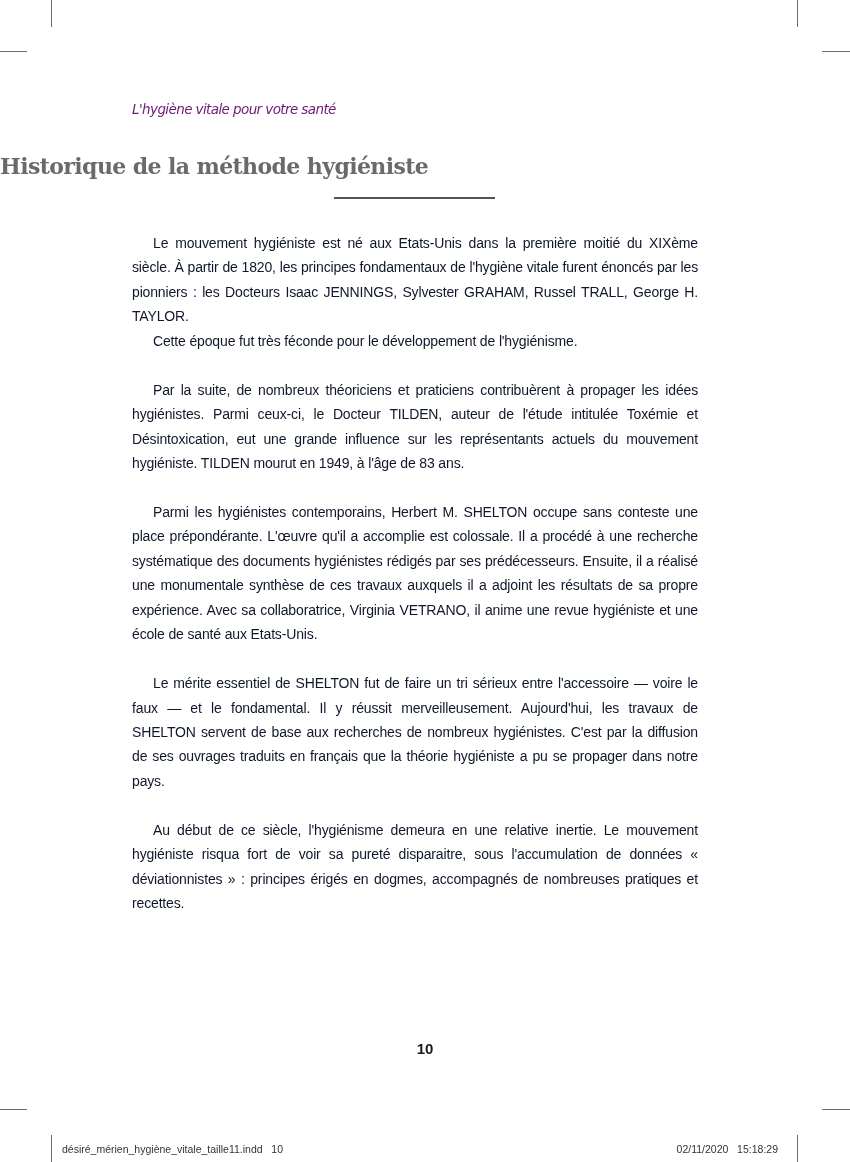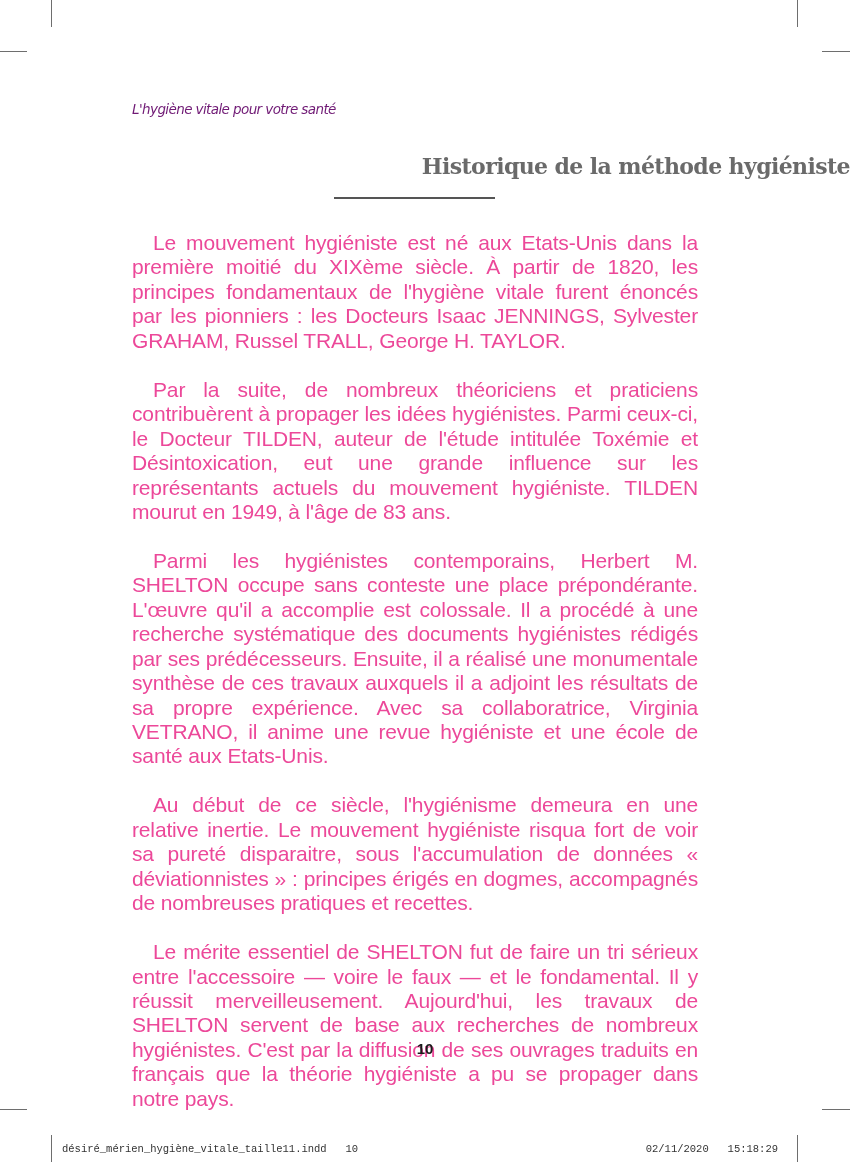--- a/index.html
+++ b/index.html
@@ -29,45 +29,45 @@
       font-style: italic;
       font-size: 13.5px;
       letter-spacing: -0.6px;
       color: #701a75;
     }
     .title {
       position: absolute;
       left: 0;
       width: 850px;
       top: 153px;
-      text-align: right;
+      text-align: left;
       font-family: "DejaVu Serif", serif;
       font-weight: bold;
       font-size: 22px;
       letter-spacing: -0.6px;
       color: #6a6a6a;
     }
     .title-rule {
       position: absolute;
       left: 334px;
       width: 161px;
       top: 197px;
       height: 2px;
       background: #555555;
     }
     .body-text {
       position: absolute;
       left: 132px;
       top: 231px;
       width: 566px;
       font-family: "Liberation Sans", sans-serif;
-      font-size: 21px;
+      font-size: 14px;
       line-height: 24.45px;
       text-align: justify;
-      color: #ec4899;
+      color: #0f172a;
       letter-spacing: -0.15px;
     }
     .body-text p {
       margin: 0 0 24.45px 0;
       text-indent: 21px;
       hyphens: manual;
     }
     .body-text p.cont {
       margin-top: -24.45px;
     }
@@ -78,21 +78,21 @@
       top: 1040px;
       text-align: center;
       font-family: "Liberation Sans", sans-serif;
       font-weight: bold;
       font-size: 15px;
       color: #1a1a1a;
     }
     .slug {
       position: absolute;
       top: 1143px;
-      font-family: Liberation Mono, monospace;
+      font-family: Liberation Sans, sans-serif;
       font-size: 10.5px;
       color: #333333;
       white-space: pre;
     }
     .slug.left { left: 62px; }
     .slug.right { right: 72px; }
   </style>
 </head>
 <body>
 
@@ -105,22 +105,23 @@
 <div class="crop h" style="left:822px; top:1109px; width:28px;"></div>
 <div class="crop v" style="left:797px; top:1135px; height:27px;"></div>
 
 <div class="running-head">L'hygiène vitale pour votre santé</div>
 
 <h1 class="title" style="margin:0;">Historique de la méthode hygiéniste</h1>
 <div class="title-rule"></div>
 
 <div class="body-text">
   <p>Le mouvement hygiéniste est né aux Etats-Unis dans la première moitié du XIXème siècle. À partir de 1820, les principes fondamentaux de l'hygiène vitale furent énoncés par les pionniers : les Docteurs Isaac JENNINGS, Sylvester GRAHAM, Russel TRALL, George H. TAYLOR.</p>
+  <p class="cont">Cette époque fut très féconde pour le développement de l'hygiénisme.</p>
   <p>Par la suite, de nombreux théoriciens et praticiens contribuèrent à propager les idées hygiénistes. Parmi ceux-ci, le Docteur TILDEN, auteur de l'étude intitulée Toxémie et Désintoxication, eut une grande influence sur les représentants actuels du mouvement hygiéniste. TILDEN mourut en 1949, à l'âge de 83 ans.</p>
   <p>Parmi les hygiénistes contemporains, Herbert M. SHELTON occupe sans conteste une place prépondérante. L'œuvre qu'il a accomplie est colossale. Il a procédé à une recherche systématique des documents hygiénistes rédigés par ses prédécesseurs. Ensuite, il a réalisé une monumentale synthèse de ces travaux auxquels il a adjoint les résul­tats de sa propre expérience. Avec sa collaboratrice, Virginia VETRANO, il anime une revue hygiéniste et une école de santé aux Etats-Unis.</p>
+  <p>Le mérite essentiel de SHELTON fut de faire un tri sérieux entre l'accessoire — voire le faux — et le fondamental. Il y réussit merveil­leusement. Aujourd'hui, les travaux de SHELTON servent de base aux recherches de nombreux hygiénistes. C'est par la diffusion de ses ouvrages traduits en français que la théorie hygiéniste a pu se propa­ger dans notre pays.</p>
   <p>Au début de ce siècle, l'hygiénisme demeura en une relative iner­tie. Le mouvement hygiéniste risqua fort de voir sa pureté disparaitre, sous l'accumulation de données « déviationnistes » : principes érigés en dogmes, accompagnés de nombreuses pratiques et recettes.</p>
-  <p>Le mérite essentiel de SHELTON fut de faire un tri sérieux entre l'accessoire — voire le faux — et le fondamental. Il y réussit merveil­leusement. Aujourd'hui, les travaux de SHELTON servent de base aux recherches de nombreux hygiénistes. C'est par la diffusion de ses ouvrages traduits en français que la théorie hygiéniste a pu se propa­ger dans notre pays.</p>
 </div>
 
 <div class="page-number">10</div>
 
 <div class="slug left">désiré_mérien_hygiène_vitale_taille11.indd   10</div>
 <div class="slug right">02/11/2020   15:18:29</div>
 
 </body></html>

